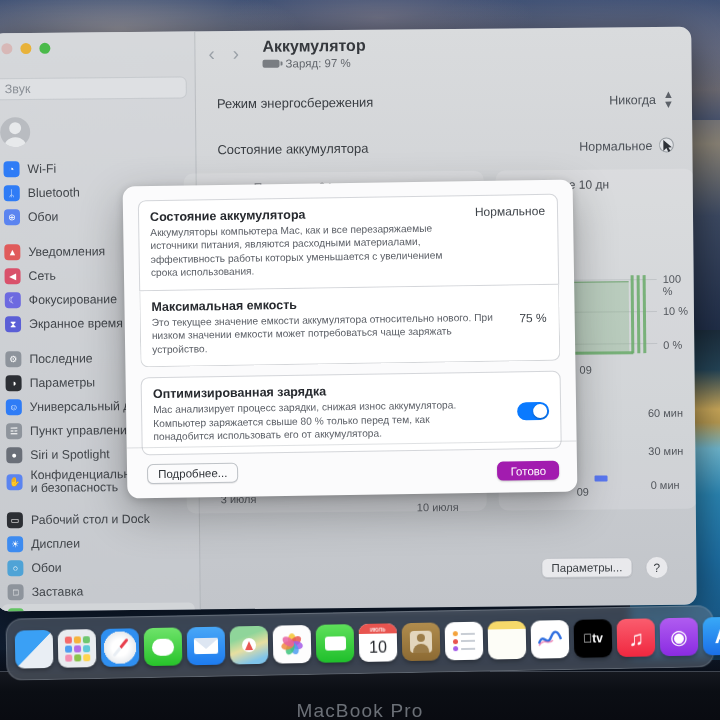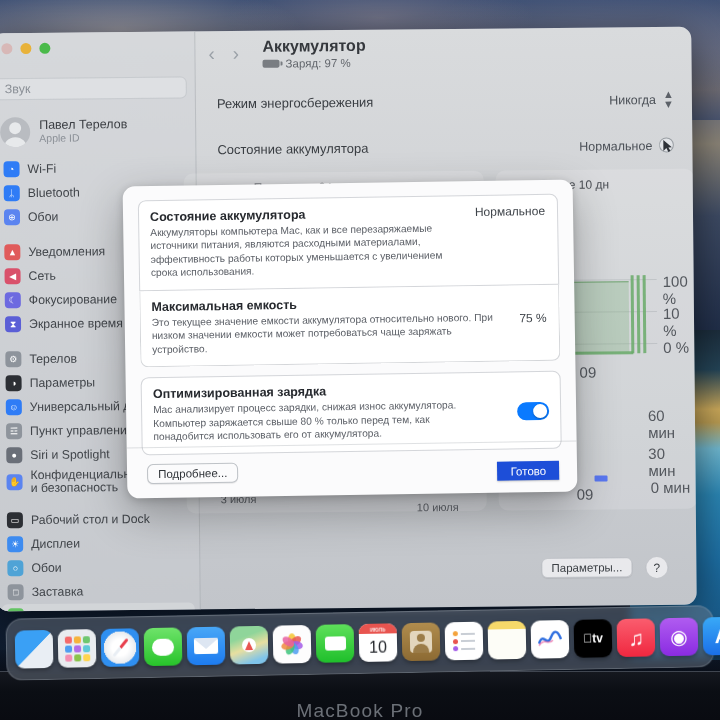--- a/index.html
+++ b/index.html
@@ -92,21 +92,21 @@
   .set-label{font-size:13px;color:#3a3e43;}
   .set-val{font-size:12.5px;color:#4b5057;display:flex;align-items:center;gap:7px;}
   .stepper{display:inline-block;font-size:11px;color:#5c6168;line-height:.9;}
 
   .cursor{width:15px;height:17px;position:relative;display:inline-block;}
   .cursor svg{position:absolute;left:0;top:0;}
 
   
   .chart-card{position:absolute;border-radius:9px;background:rgba(255,255,255,.16);}
   .chart-hdr{position:absolute;font-size:12px;color:#4a4e54;}
-  .axis-lbl{position:absolute;font-size:15px;color:#53575d;}
+  .axis-lbl{position:absolute;font-size:11px;color:#53575d;}
   .date-lbl{position:absolute;font-size:11px;color:#5a5e64;}
   .gridline{position:absolute;height:1px;background:rgba(120,126,134,.22);}
   .greenfill{position:absolute;background:rgba(120,176,120,.30);border-top:1.5px solid rgba(86,150,86,.75);}
   .greenbar{position:absolute;background:rgba(104,170,104,.85);}
   .bluebar{position:absolute;background:#4c6ef5;border-radius:1px;opacity:.9;}
 
   .btn-plain{position:absolute;border-radius:6px;background:rgba(246,247,248,.72);
     border:1px solid rgba(150,156,164,.45);font-size:11.5px;color:#3d4146;
     padding:3px 9px;box-shadow:0 1px 1px rgba(0,0,0,.07);}
   .btn-round{position:absolute;width:21px;height:21px;border-radius:50%;
@@ -132,22 +132,22 @@
   .pad{padding:9px 11px 10px 11px;}
   .toggle{position:absolute;right:11px;top:30px;width:32px;height:18px;border-radius:9px;
     background:#0a7aff;}
   .toggle:after{content:"";position:absolute;right:2px;top:2px;width:14px;height:14px;
     border-radius:50%;background:#fff;box-shadow:0 1px 2px rgba(0,0,0,.28);}
   .sheet-sep{position:absolute;left:0;right:0;height:1px;background:rgba(150,155,162,.3);}
   .btn-more{position:absolute;left:20px;bottom:14px;border-radius:6px;
     background:#fbfbfc;border:1px solid rgba(150,156,164,.6);
     font-size:11.5px;color:#2f3338;padding:3px 10px;
     box-shadow:0 1px 1px rgba(0,0,0,.08);}
-  .btn-done{position:absolute;right:18px;bottom:12px;border-radius:0;
-    background:#1d4ed8;color:#fff;font-size:11.5px;padding:3.5px 13px;
+  .btn-done{position:absolute;right:18px;bottom:12px;border-radius:6px;
+    background:#a21caf;color:#fff;font-size:11.5px;padding:3.5px 13px;
     box-shadow:0 1px 2px rgba(0,0,0,.22);}
 
   
   #dock{
     position:absolute;left:6px;top:612px;width:708px;height:62px;
     transform:rotate(-1.1deg);
     border-radius:16px;
     background:rgba(122,130,145,.42);
     border:1px solid rgba(225,230,238,.22);
     display:flex;align-items:center;gap:5px;padding:0 8px;box-sizing:border-box;
@@ -179,24 +179,20 @@
         <div class="tl y"></div>
         <div class="tl g"></div>
       </div>
 
       <div class="search">
         <span>Звук</span>
       </div>
 
       <div class="account">
         <div class="avatar"></div>
-        <div>
-          <div class="acc-name">Павел Терелов</div>
-          <div class="acc-sub">Apple ID</div>
-        </div>
       </div>
 
       <div class="nav" id="nav">
           <div class="row">
             <div class="ico" style="background: rgb(47, 124, 246);">◔</div>
             <div class="lbl">Wi-Fi</div>
           </div>
           <div class="row">
             <div class="ico" style="background: rgb(47, 124, 246);">ᛦ</div>
             <div class="lbl">Bluetooth</div>
@@ -218,21 +214,21 @@
             <div class="ico" style="background: rgb(109, 106, 224);">☾</div>
             <div class="lbl">Фокусирование</div>
           </div>
           <div class="row">
             <div class="ico" style="background: rgb(91, 95, 214);">⧗</div>
             <div class="lbl">Экранное время</div>
           </div>
           <div class="nav-gap"></div>
           <div class="row">
             <div class="ico" style="background: rgb(142, 148, 156);">⚙</div>
-            <div class="lbl">Терелов</div>
+            <div class="lbl">Последние</div>
           </div>
           <div class="row">
             <div class="ico" style="background: rgb(44, 47, 52);">◑</div>
             <div class="lbl">Параметры</div>
           </div>
           <div class="row">
             <div class="ico" style="background: rgb(47, 124, 246);">☺</div>
             <div class="lbl">Универсальный дос</div>
           </div>
           <div class="row">

